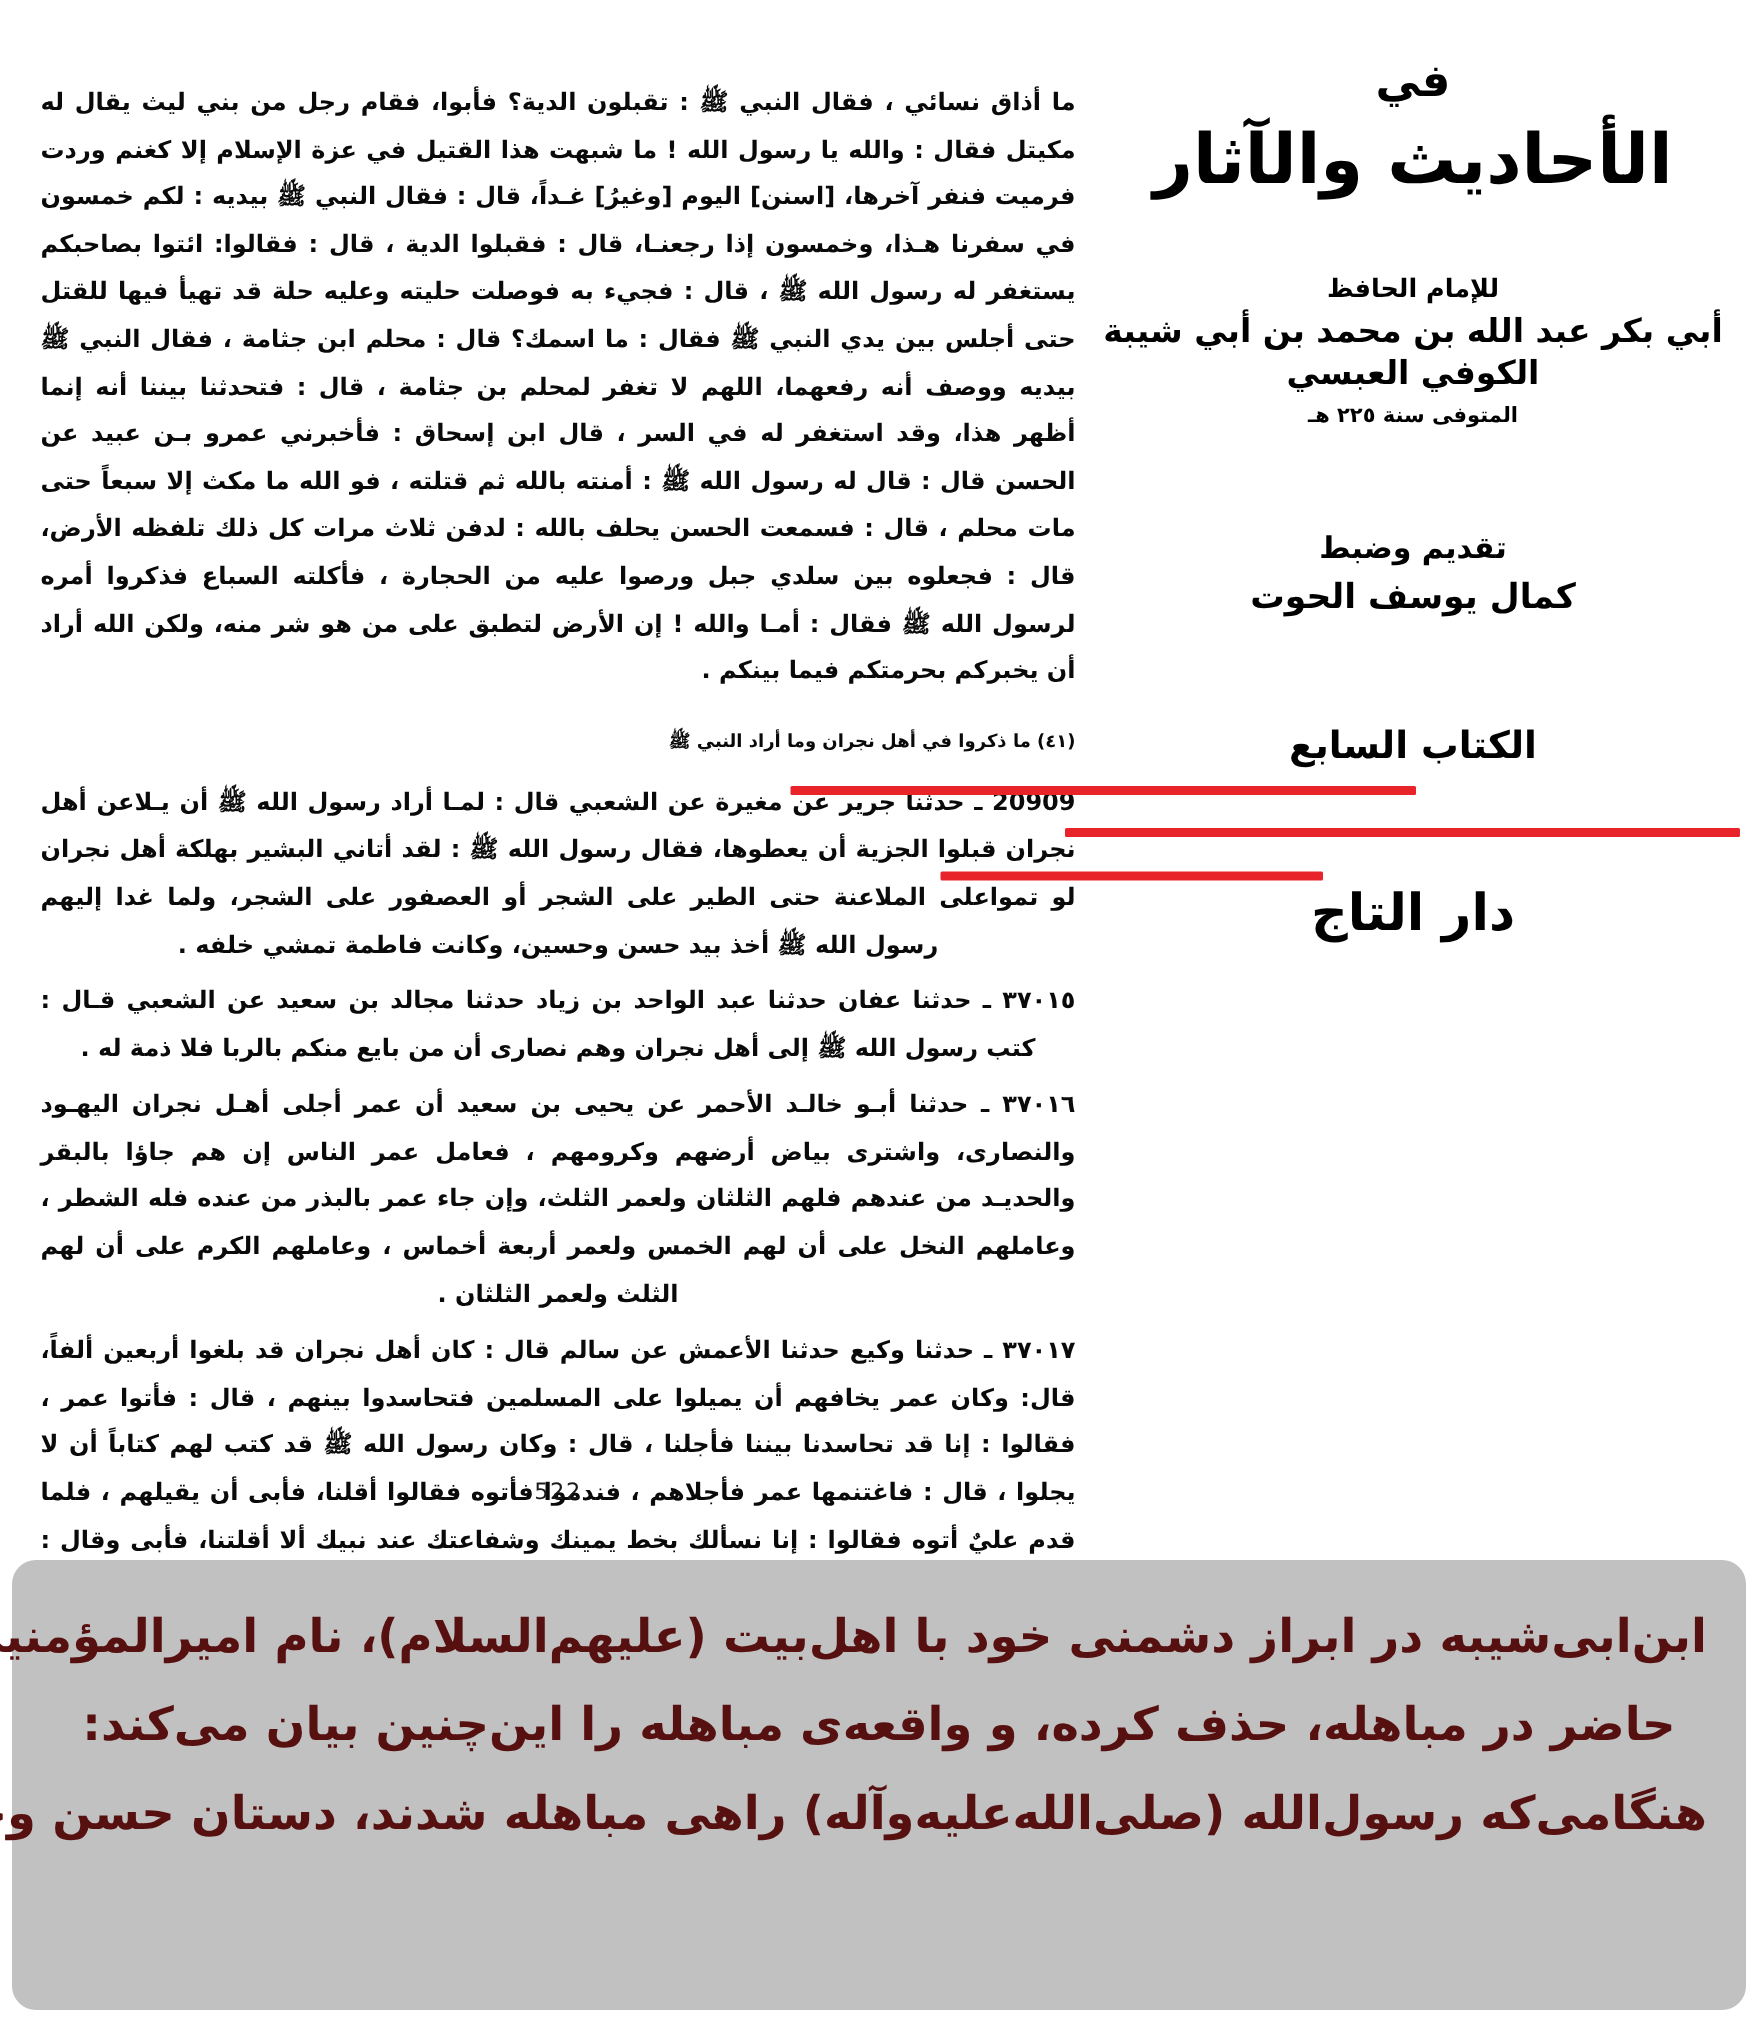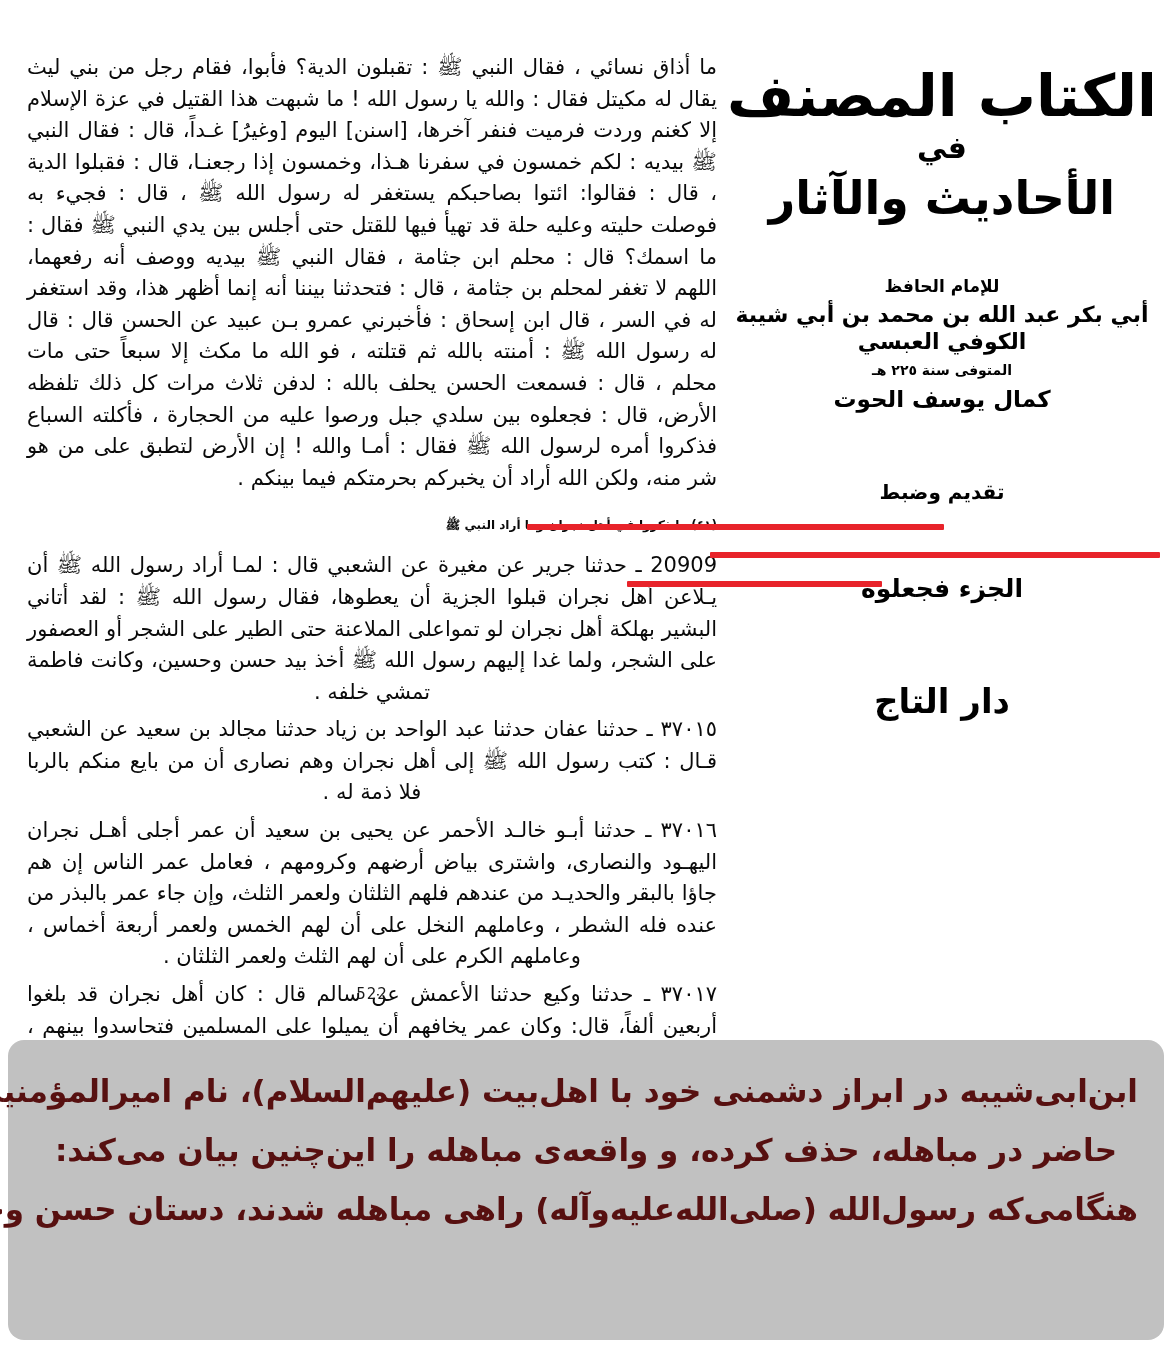--- a/index.html
+++ b/index.html
@@ -31,27 +31,27 @@
     right: 455px;
     top: 52px;
     width: 690px;
     direction: rtl;
     text-align: justify;
     color: #0a0a0a;
   }
 
   .para {
     font-family: "DejaVu Sans", "Liberation Sans", sans-serif;
-    font-size: 21px;
+    font-size: 16px;
     line-height: 31.6px;
     text-align: justify;
     text-align-last: center;
     margin: 0 0 6px 0;
     letter-spacing: 0px;
-    font-weight: 400;
+    font-weight: 700;
   }
   .para.first { text-align-last: right; }
 
   .chapter-heading {
     font-size: 12px;
     font-weight: 700;
     text-align: right;
     margin: 16px 0 10px 0;
     line-height: 30px;
   }
@@ -194,32 +194,31 @@
     <p class="para">٣٧٠١٧ ـ حدثنا وكيع حدثنا الأعمش عن سالم قال : كان أهل نجران قد بلغوا أربعين ألفاً، قال: وكان عمر يخافهم أن يميلوا على المسلمين فتحاسدوا بينهم ، قال : فأتوا عمر ، فقالوا : إنا قد تحاسدنا بيننا فأجلنا ، قال : وكان رسول الله ﷺ قد كتب لهم كتاباً أن لا يجلوا ، قال : فاغتنمها عمر فأجلاهم ، فندموا فأتوه فقالوا أقلنا، فأبى أن يقيلهم ، فلما قدم عليٌ أتوه فقالوا : إنا نسألك بخط يمينك وشفاعتك عند نبيك ألا أقلتنا، فأبى وقال : ويحكم ، إن عمر كان رشيد الأمر ، قال سالم : فكانوا يرون أن عليا لو كان مطاعناً على عمر في شيء من أمره طعن عليه في أهل نجران .</p>
   </div>
 
   <div class="red-underline" id="ul-1"></div>
   <div class="red-underline" id="ul-2"></div>
   <div class="red-underline" id="ul-3"></div>
 
   <div id="page-folio">522</div>
 
   <div id="title-column">
-    <div class="calli" id="book-title-main">الكتاب المصنف</div>
     <div class="calli" id="book-title-fi">في</div>
     <div class="calli" id="book-title-sub">الأحاديث والآثار</div>
 
     <div class="calli" id="author-prefix">للإمام الحافظ</div>
     <div class="calli" id="author-name">أبي بكر عبد الله بن محمد بن أبي شيبة الكوفي العبسي</div>
     <div class="calli" id="author-death">المتوفى سنة ٢٢٥ هـ</div>
 
+    <div class="calli" id="editor-prefix">تقديم وضبط</div>
     <div class="calli" id="editor-name">كمال يوسف الحوت</div>
-    <div class="calli" id="editor-prefix">تقديم وضبط</div>
-
-    <div class="calli" id="volume-label">الجزء فجعلوه</div>
+
+    <div class="calli" id="volume-label">الكتاب السابع</div>
 
     <div class="calli" id="publisher-name">دار التاج</div>
   </div>
 </div>
 
 <div id="caption-box">
   <p class="caption-line ln1">ابن‌ابی‌شیبه در ابراز دشمنی خود با اهل‌بیت (علیهم‌السلام)، نام امیرالمؤمنین را از بین افراد</p>
   <p class="caption-line ln2">حاضر در مباهله، حذف کرده، و واقعه‌ی مباهله را این‌چنین بیان می‌کند:</p>
   <p class="caption-line ln3">هنگامی‌که رسول‌الله (صلی‌الله‌علیه‌وآله) راهی مباهله شدند، دستان حسن وحسین (علیهم‌السلام)</p>
 </div>

